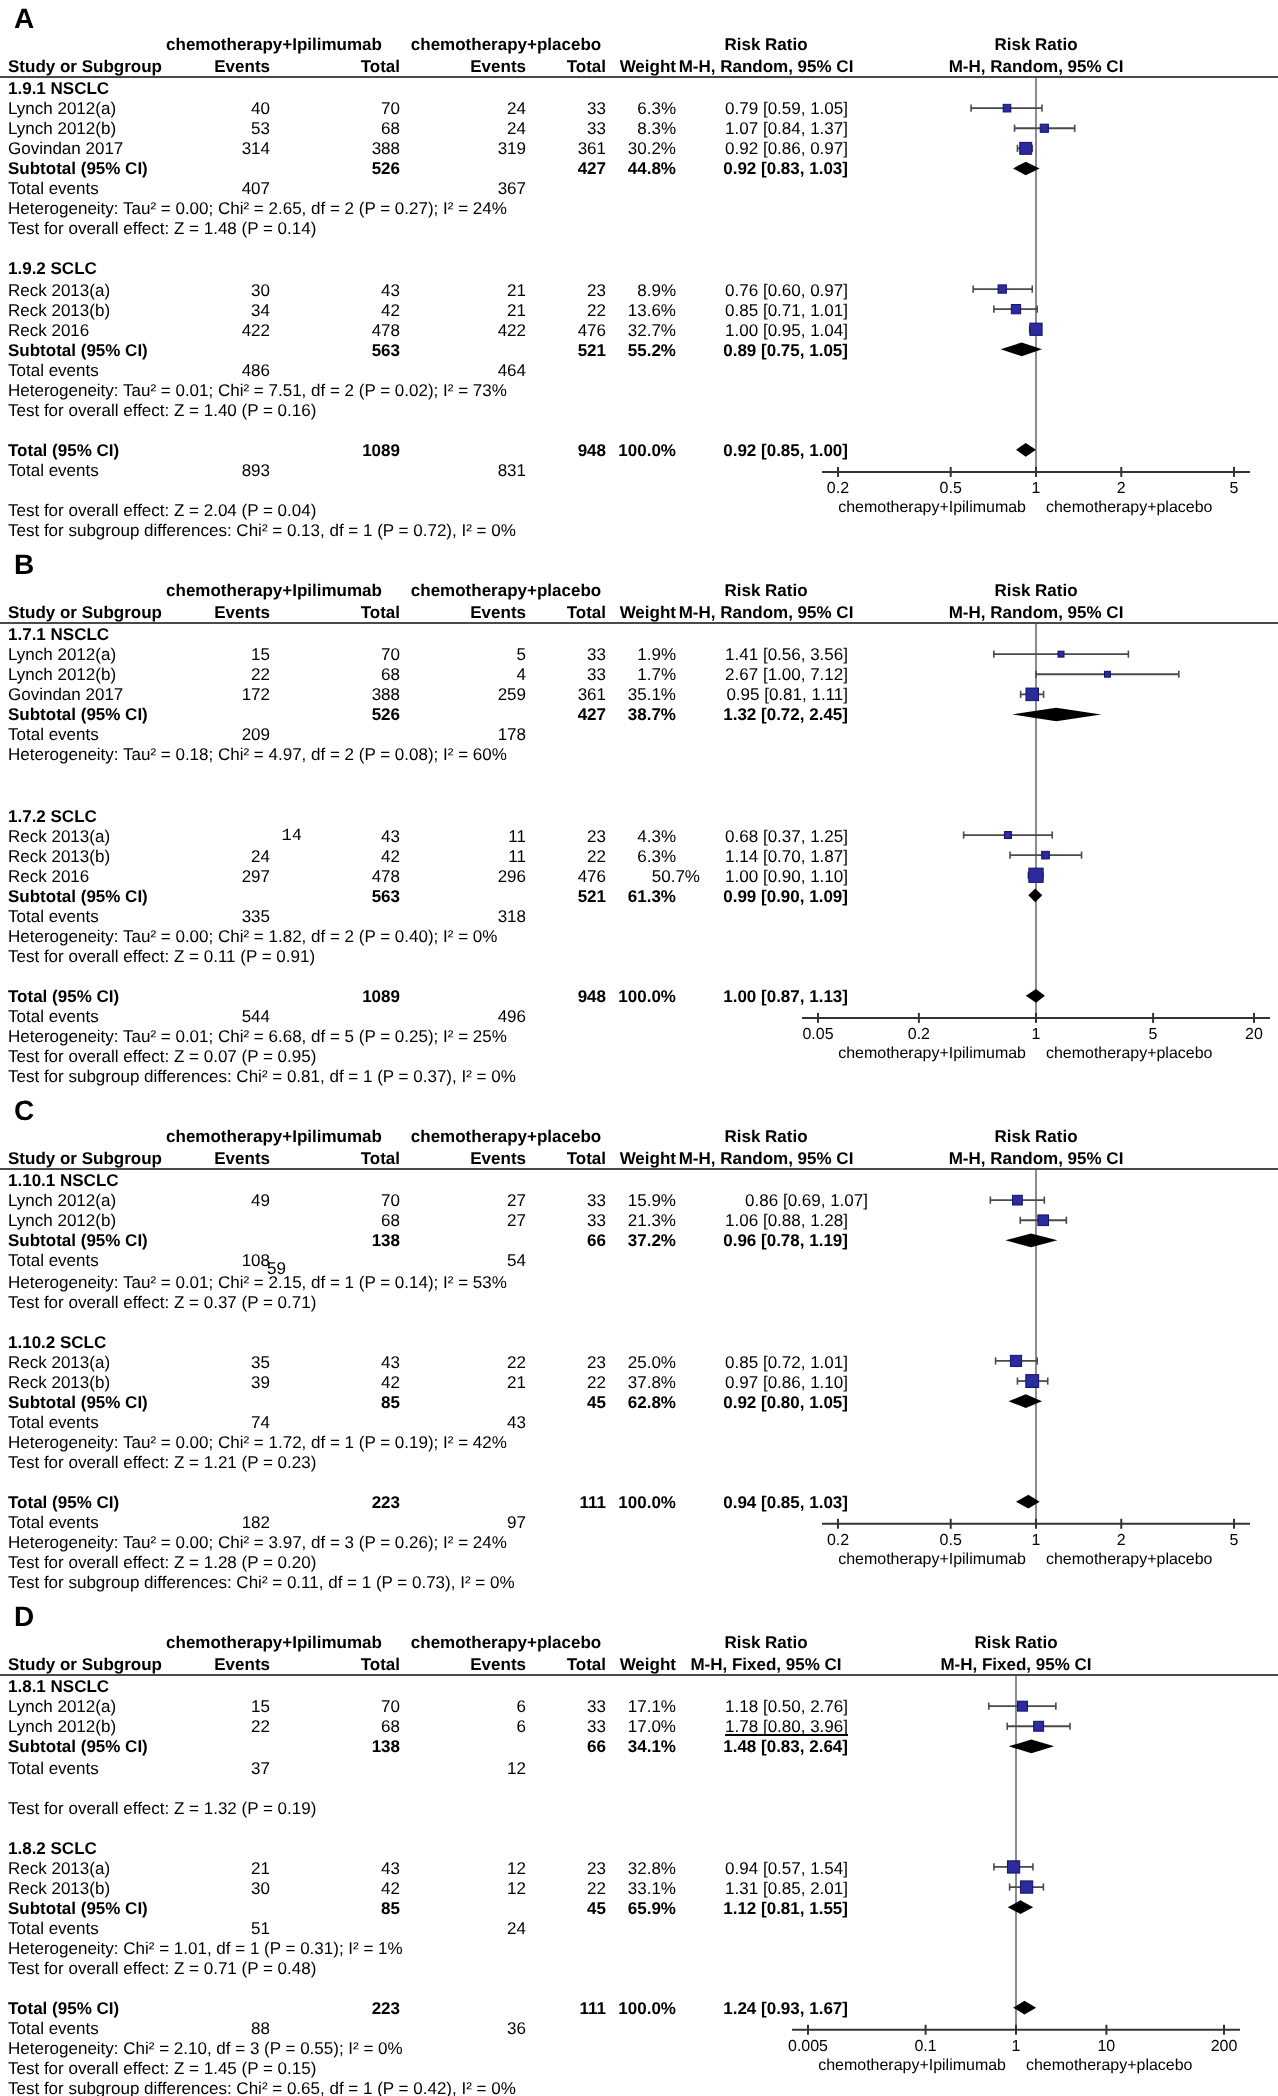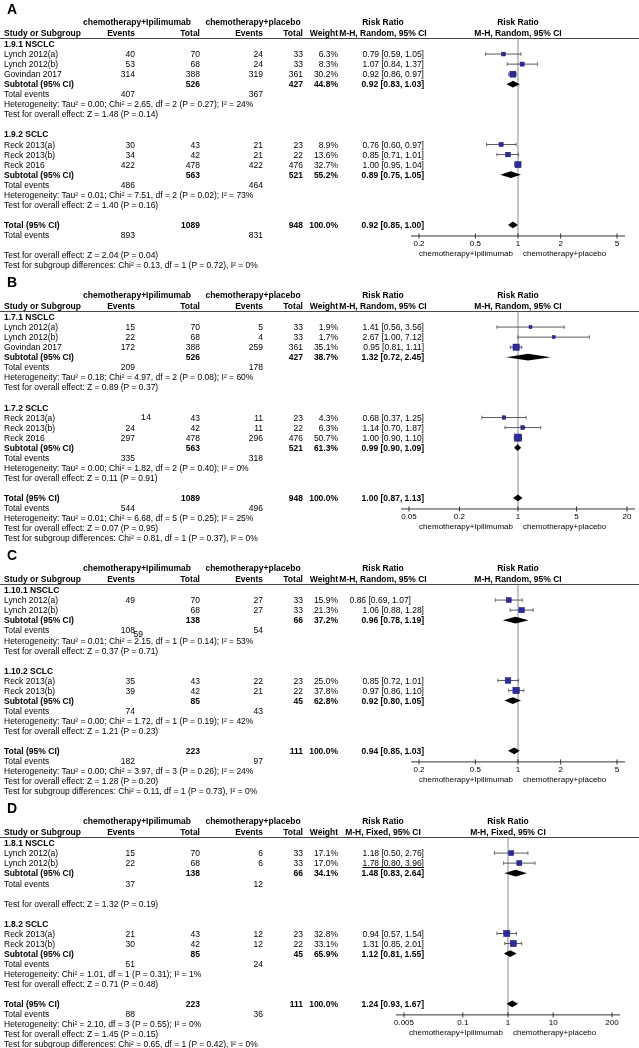--- a/index.html
+++ b/index.html
@@ -255,23 +255,20 @@
             <span class="b" style="right: 215px;">1.32 [0.72, 2.45]</span>
           </div>
           <div class="row" style="top: 50.25px;">
             <span style="left: 4px;">Total events</span>
             <span style="right: 504px;">209</span>
             <span style="right: 376px;">178</span>
           </div>
           <div class="row" style="top: 60.3px;">
             <span style="left: 4px;">Heterogeneity: Tau² = 0.18; Chi² = 4.97, df = 2 (P = 0.08); I² = 60%</span>
           </div>
-          <div class="row" style="top: 70.35px;">
-            <span style="left: 4px;">Test for overall effect: Z = 0.89 (P = 0.37)</span>
-          </div>
           <div class="row" style="top: 80.4px;"></div>
           <div class="row" style="top: 90.45px;">
             <span class="b" style="left: 4px;">1.7.2 SCLC</span>
           </div>
           <div class="row" style="top: 100.5px;">
             <span style="left: 4px;">Reck 2013(a)</span>
             <span style="right: 488px; font-family: Liberation Mono, monospace;">14</span>
             <span style="right: 439px;">43</span>
             <span style="right: 376px;">11</span>
             <span style="right: 336px;">23</span>
@@ -286,21 +283,21 @@
             <span style="right: 336px;">22</span>
             <span style="right: 301px;">6.3%</span>
             <span style="right: 215px;">1.14 [0.70, 1.87]</span>
           </div>
           <div class="row" style="top: 120.6px;">
             <span style="left: 4px;">Reck 2016</span>
             <span style="right: 504px;">297</span>
             <span style="right: 439px;">478</span>
             <span style="right: 376px;">296</span>
             <span style="right: 336px;">476</span>
-            <span style="right: 301px;">50.7%</span>
+            <span style="right: 289px;">50.7%</span>
             <span style="right: 215px;">1.00 [0.90, 1.10]</span>
           </div>
           <div class="row" style="top: 130.65px;">
             <span class="b" style="left: 4px;">Subtotal (95% CI)</span>
             <span class="b" style="right: 439px;">563</span>
             <span class="b" style="right: 336px;">521</span>
             <span class="b" style="right: 301px;">61.3%</span>
             <span class="b" style="right: 215px;">0.99 [0.90, 1.09]</span>
           </div>
           <div class="row" style="top: 140.7px;">
@@ -401,21 +398,21 @@
           <div class="row" style="top: 0px;">
             <span class="b" style="left: 4px;">1.10.1 NSCLC</span>
           </div>
           <div class="row" style="top: 10.05px;">
             <span style="left: 4px;">Lynch 2012(a)</span>
             <span style="right: 504px;">49</span>
             <span style="right: 439px;">70</span>
             <span style="right: 376px;">27</span>
             <span style="right: 336px;">33</span>
             <span style="right: 301px;">15.9%</span>
-            <span style="right: 228px;">0.86 [0.69, 1.07]</span>
+            <span style="right: 205px;">0.86 [0.69, 1.07]</span>
           </div>
           <div class="row" style="top: 20.1px;">
             <span style="left: 4px;">Lynch 2012(b)</span>
             <span style="right: 496px; margin-top: 24px;">59</span>
             <span style="right: 439px;">68</span>
             <span style="right: 376px;">27</span>
             <span style="right: 336px;">33</span>
             <span style="right: 301px;">21.3%</span>
             <span style="right: 215px;">1.06 [0.88, 1.28]</span>
           </div>

